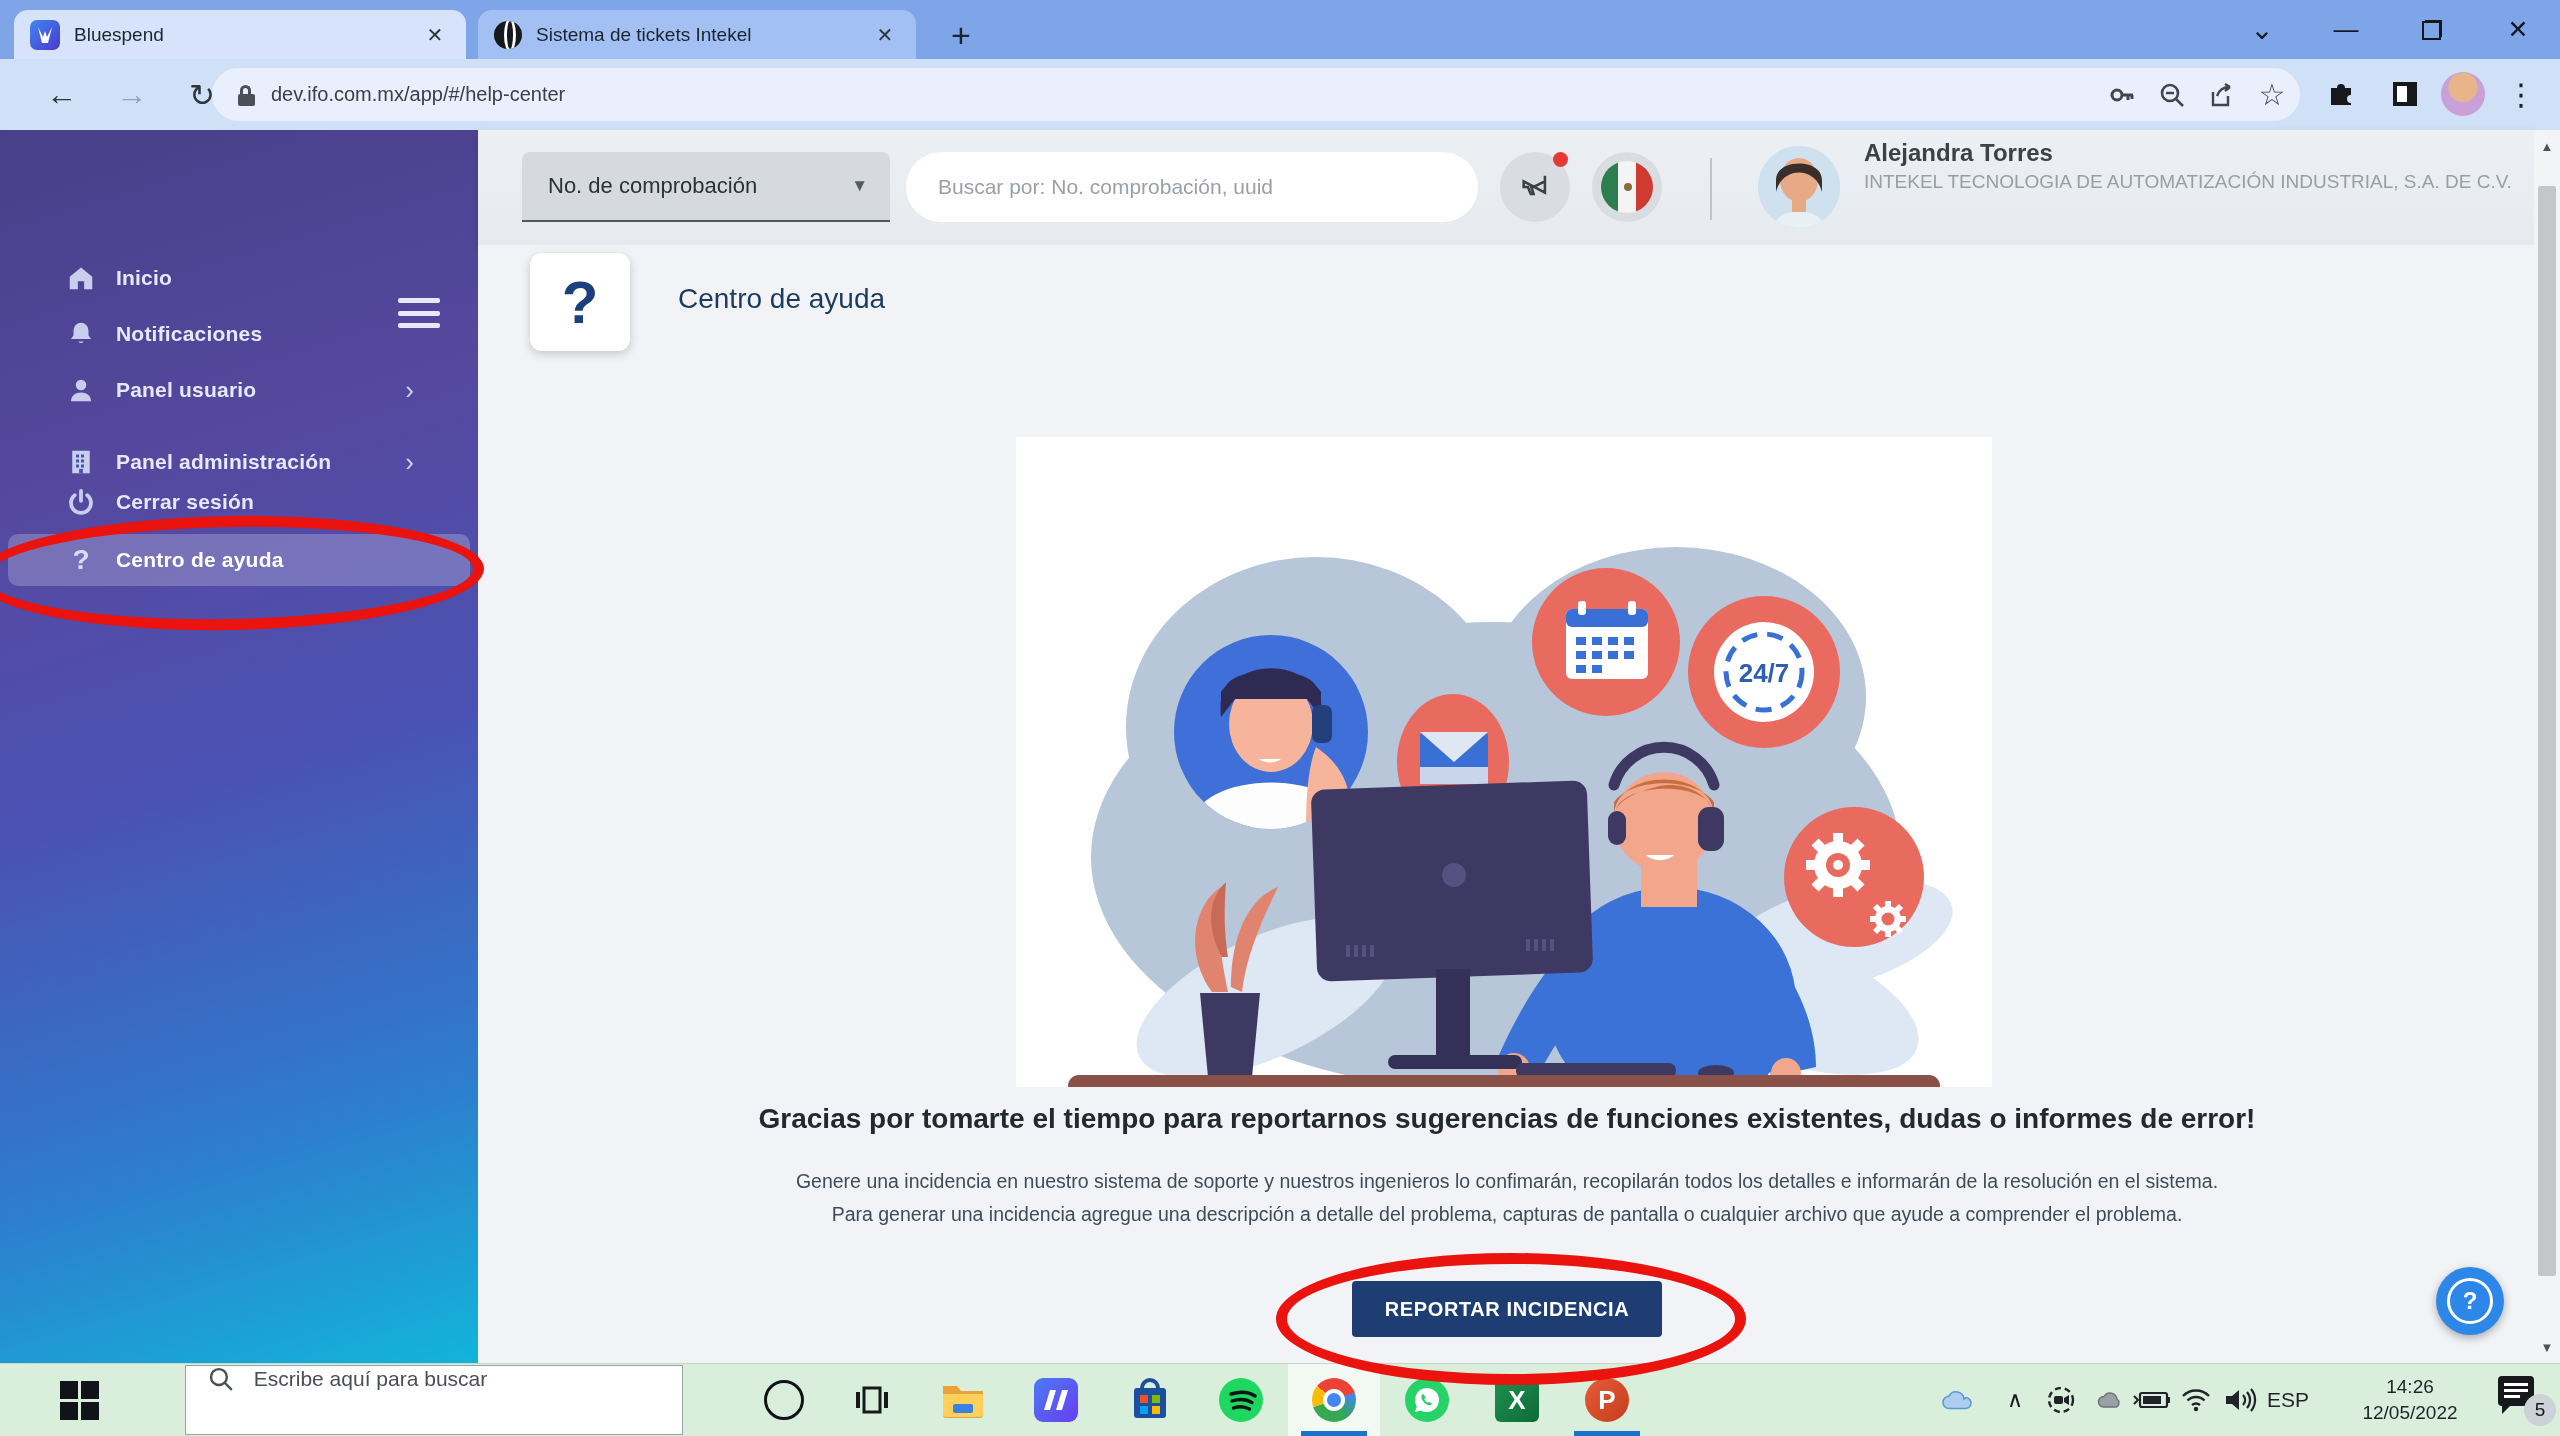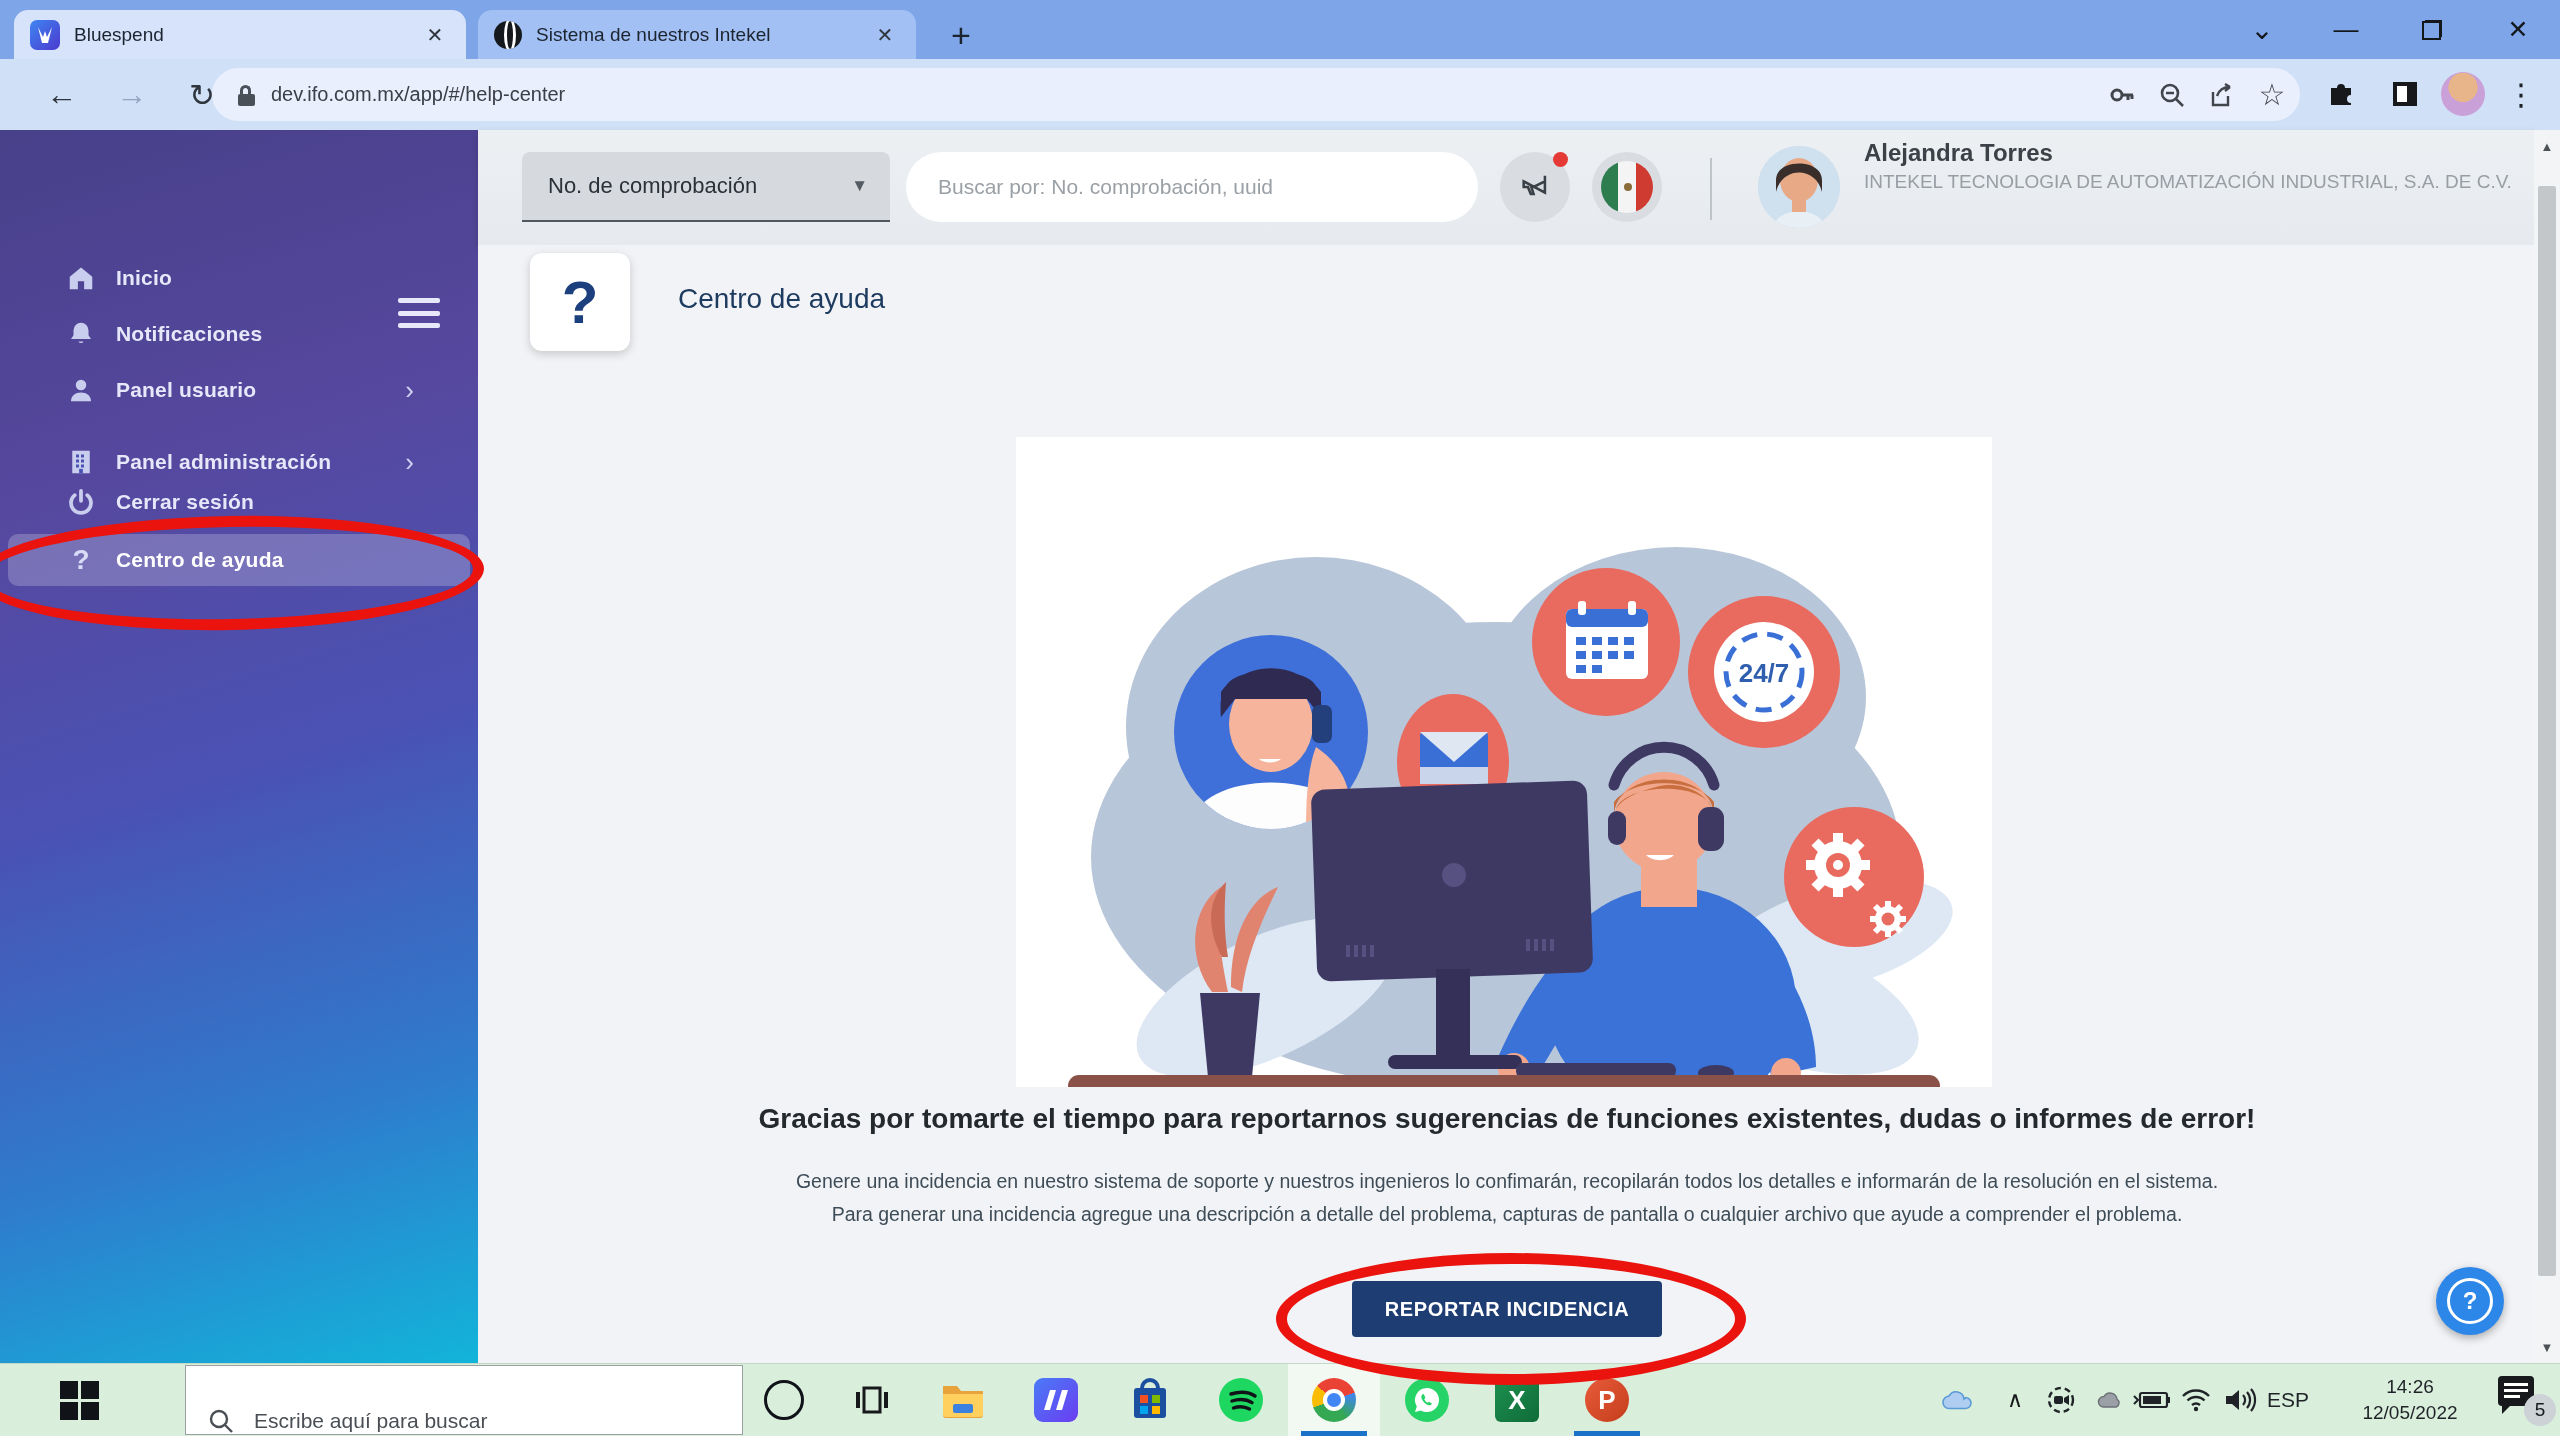--- a/index.html
+++ b/index.html
@@ -71,21 +71,21 @@
   .fab .qring{width:40px;height:40px;border:3px solid #fff;border-radius:50%;display:flex;align-items:center;justify-content:center;color:#fff;font-size:24px;font-weight:700;}
   .redellipse{position:absolute;border:11px solid #ea130e;border-radius:50%;pointer-events:none;z-index:50;}
   
   .pgscroll{position:absolute;left:2534px;top:130px;width:26px;height:1233px;background:#f3f4f6;}
   .pgarrow{position:absolute;left:0;width:26px;height:32px;display:flex;align-items:center;justify-content:center;font-size:13px;color:#4d5156;}
   .pgthumb{position:absolute;left:4px;top:56px;width:18px;height:1090px;background:#c4c7ca;border-radius:2px;}
   
   .taskbar{position:absolute;left:0;top:1363px;width:2560px;height:73px;background:#daeedc;border-top:1px solid #c3d9c6;box-sizing:border-box;}
   .startbtn{position:absolute;left:60px;top:17px;width:40px;height:40px;display:grid;grid-template-columns:18px 18px;grid-template-rows:18px 18px;gap:3px;}
   .startbtn div{background:#101418;}
-  .tsearch{position:absolute;left:185px;top:1px;width:558px;height:70px;background:#fff;border:1px solid #9aa0a6;box-sizing:border-box;display:flex;align-items:flex-end;}
+  .tsearch{position:absolute;left:185px;top:1px;width:498px;height:70px;background:#fff;border:1px solid #9aa0a6;box-sizing:border-box;display:flex;align-items:flex-start;}
   .tsearch input{border:none;outline:none;font-size:21px;color:#3c4043;margin-left:18px;width:430px;font-family:"Liberation Sans",sans-serif;background:transparent;}
   .tsearch input::placeholder{color:#4a4f55;}
   .tbar-ic{position:absolute;top:0;width:92px;height:72px;display:flex;align-items:center;justify-content:center;}
   .chromehl{position:absolute;left:1288px;top:0;width:92px;height:72px;background:rgba(255,255,255,.62);}
   .runline{position:absolute;bottom:0;height:5px;width:66px;background:#1a73c8;}
   .cortana{width:34px;height:34px;border:3.5px solid #101418;border-radius:50%;}
   .appsq{width:44px;height:44px;border-radius:9px;display:flex;align-items:center;justify-content:center;font-weight:700;}
   .excel{background:linear-gradient(135deg,#1d9150,#0f6b38);color:#fff;font-size:26px;border-radius:6px;}
   .ppt{background:linear-gradient(135deg,#e85b3a,#c43e1c);color:#fff;font-size:26px;border-radius:22px;}
   .mover{background:linear-gradient(135deg,#4a7bf7,#6a3df0);color:#fff;font-size:24px;font-style:italic;border-radius:9px;}
@@ -112,21 +112,21 @@
       <div class="favsq">
         <svg width="20" height="20" viewBox="0 0 20 20">
             <path d="M3 2 L8 12 L10 6 L12 12 L17 2 L13 18 L7 18 Z" fill="#fff"></path>
           </svg>
       </div>
       <div class="title">Bluespend</div>
       <div class="tclose">✕</div>
     </div>
     <div class="tab" style="left:478px;width:438px;background:#a2c0f3;">
       <div class="globe"></div>
-      <div class="title">Sistema de nuestros Intekel</div>
+      <div class="title">Sistema de tickets Intekel</div>
       <div class="tclose">✕</div>
     </div>
     <div class="newtab">+</div>
     <div class="winctl" style="left:2226px;font-size:28px;">⌄</div>
     <div class="winctl" style="left:2310px;">—</div>
     <div class="winctl" style="left:2396px;">
         <div class="restore-glyph"></div>
       </div>
     <div class="winctl" style="left:2482px;">✕</div>
   </div>

